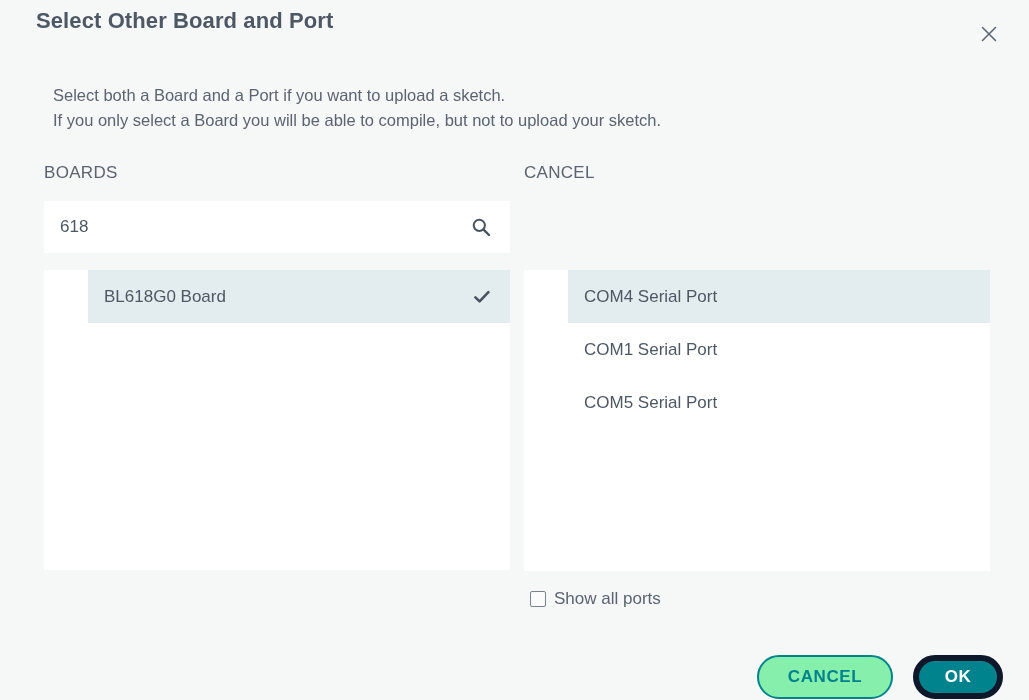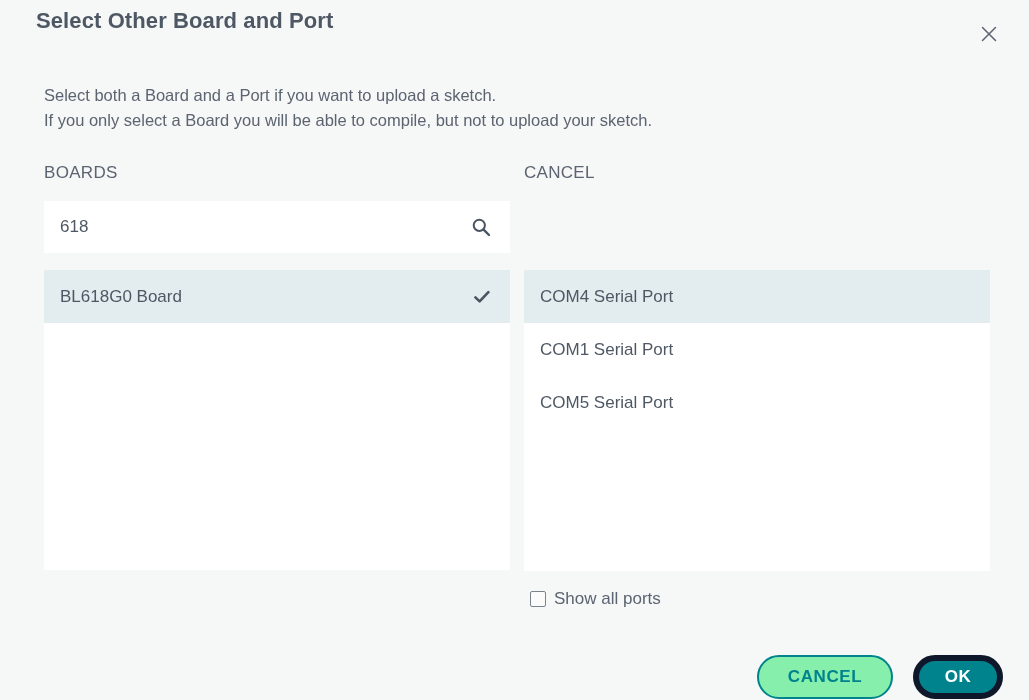--- a/index.html
+++ b/index.html
@@ -58,21 +58,21 @@
   
   .intro {
     position: absolute;
     left: 44px;
     top: 83px;
     font-size: 16.5px;
     line-height: 25px;
     color: #5b6470;
     white-space: nowrap;
   }
-  .intro div { display:block; }
+  .intro div { display:block;margin-left:9px; }
 
   
   .col-label {
     position: absolute;
     font-size: 17px;
     color: #5b6470;
     letter-spacing: 0.3px;
     top: 163px;
   }
   .col-label.boards { left: 44px; }
@@ -134,20 +134,21 @@
   }
 
   .list-item {
     height: 53px;
     display: flex;
     align-items: center;
     padding: 0 18px 0 16px;
     box-sizing: border-box;
     cursor: pointer;
     background: #ffffff;
+    margin-left: 44px;
   }
   .list-item.selected {
     background: #e3ecee;
   }
   .list-item .item-label {
     flex: 1 1 auto;
     font-size: 17px;
     color: #4e5864;
     white-space: nowrap;
     overflow: hidden;

